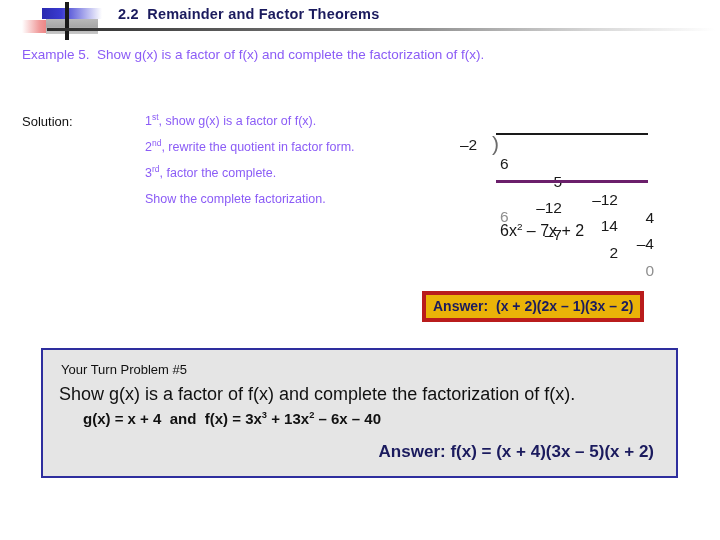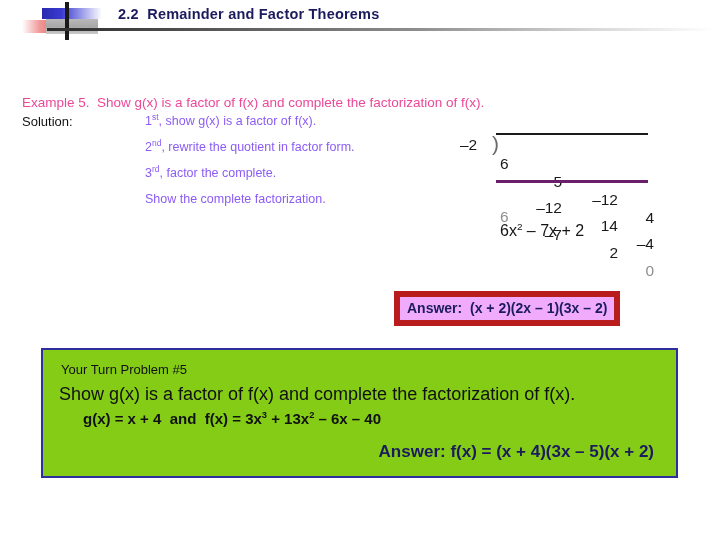--- a/index.html
+++ b/index.html
@@ -80,23 +80,22 @@
     letter-spacing: 0.2px;
     white-space: pre;
   }
 
   
   .example-line {
     position: absolute;
     left: 22px;
     top: 47px;
     font-size: 13.5px;
-    color: #ec4899;
-    white-space: pre;
-    margin-top: 48px;
+    color: #8b5cf6;
+    white-space: pre;
   }
   .gf-line {
     position: absolute;
     left: 152px;
     top: 72px;
     font-size: 17px;
     font-weight: bold;
     color: #0e0e0e;
     white-space: pre;
   }
@@ -210,40 +209,40 @@
     left: 492px;
     top: 250px;
     font-size: 16px;
     color: #141414;
     white-space: pre;
   }
 
   
   .answer-box {
     position: absolute;
-    left: 394px;
+    left: 422px;
     top: 291px;
     padding: 3px 7px 4px 7px;
-    border: 6px solid #b91c1c;
-    background: #f0abfc;
+    border: 4px solid #b91c1c;
+    background: #eab308;
     font-size: 14px;
     color: #1b1b5e;
     font-weight: bold;
     white-space: pre;
   }
 
   
   .yt-box {
     position: absolute;
     left: 41px;
     top: 348px;
     width: 637px;
     height: 130px;
     border: 2px solid #2e2e9e;
-    background: #84cc16;
+    background: #e5e5e5;
     box-sizing: border-box;
   }
   .yt-title {
     position: absolute;
     left: 18px;
     top: 12px;
     font-size: 13px;
     color: #111111;
     white-space: pre;
   }

